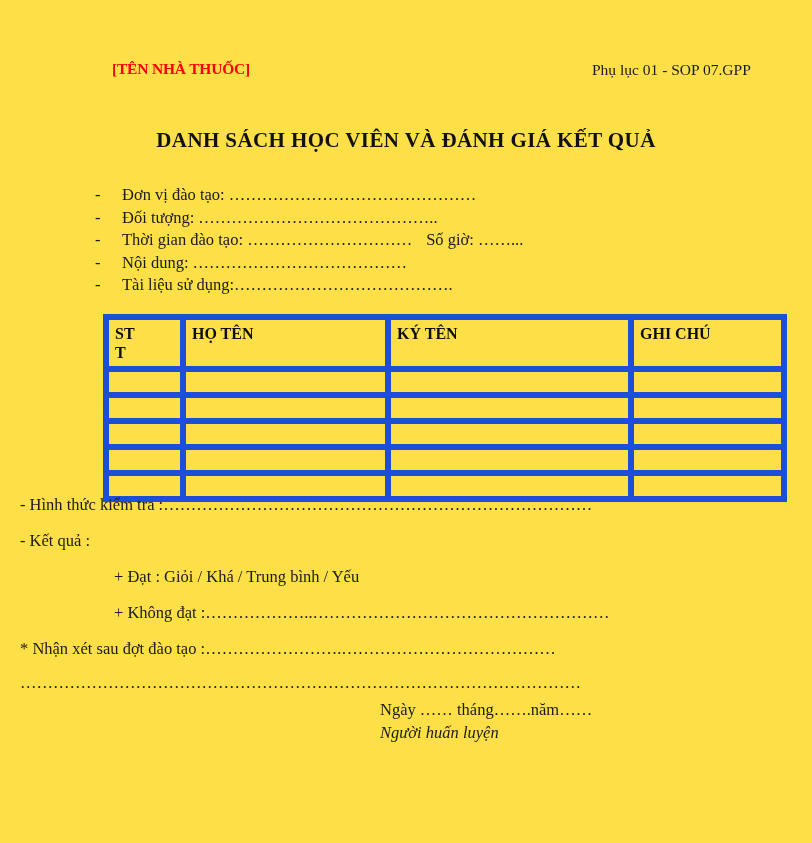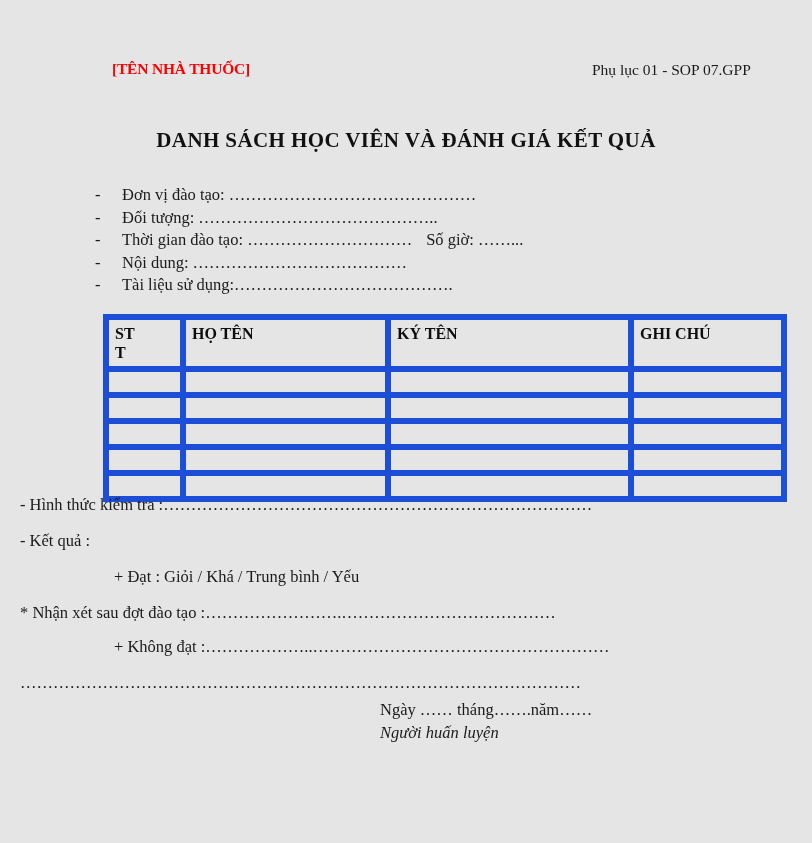--- a/index.html
+++ b/index.html
@@ -12,21 +12,21 @@
     height: 843px;
     position: relative;
     font-family: "Liberation Serif", "DejaVu Serif", serif;
     color: #000000;
     overflow: hidden;
   }
 
   .page {
     position: absolute;
     inset: 0;
-    background: #e5e5e5;
+    background: #fde047;
   }
 
   
   .header {
     position: absolute;
     top: 60px;
     left: 0;
     width: 812px;
     height: 26px;
   }
@@ -253,22 +253,22 @@
         <td class="data-cell"></td>
         <td class="data-cell"></td>
       </tr>
     </tbody>
   </table>
 
   <div class="bottom">
     <div class="bline lvl0">- Hình thức kiểm tra :……………………………………………………………………</div>
     <div class="bline lvl0">-  Kết quả :</div>
     <div class="bline lvl1">+ Đạt : Giỏi / Khá / Trung bình / Yếu</div>
+    <div class="bline lvl1">+ Không đạt :………………..………………………………………………</div>
     <div class="bline lvl0 tight">* Nhận xét  sau đợt đào tạo :…………………….…………………………………</div>
-    <div class="bline lvl1">+ Không đạt :………………..………………………………………………</div>
     <div class="bline lvl0 tight">…………………………………………………………………………………………</div>
   </div>
 
   <div class="signature">
     <div class="sig-date">Ngày …… tháng…….năm……</div>
     <div class="sig-role">Người huấn luyện</div>
   </div>
 
 </div>
 

